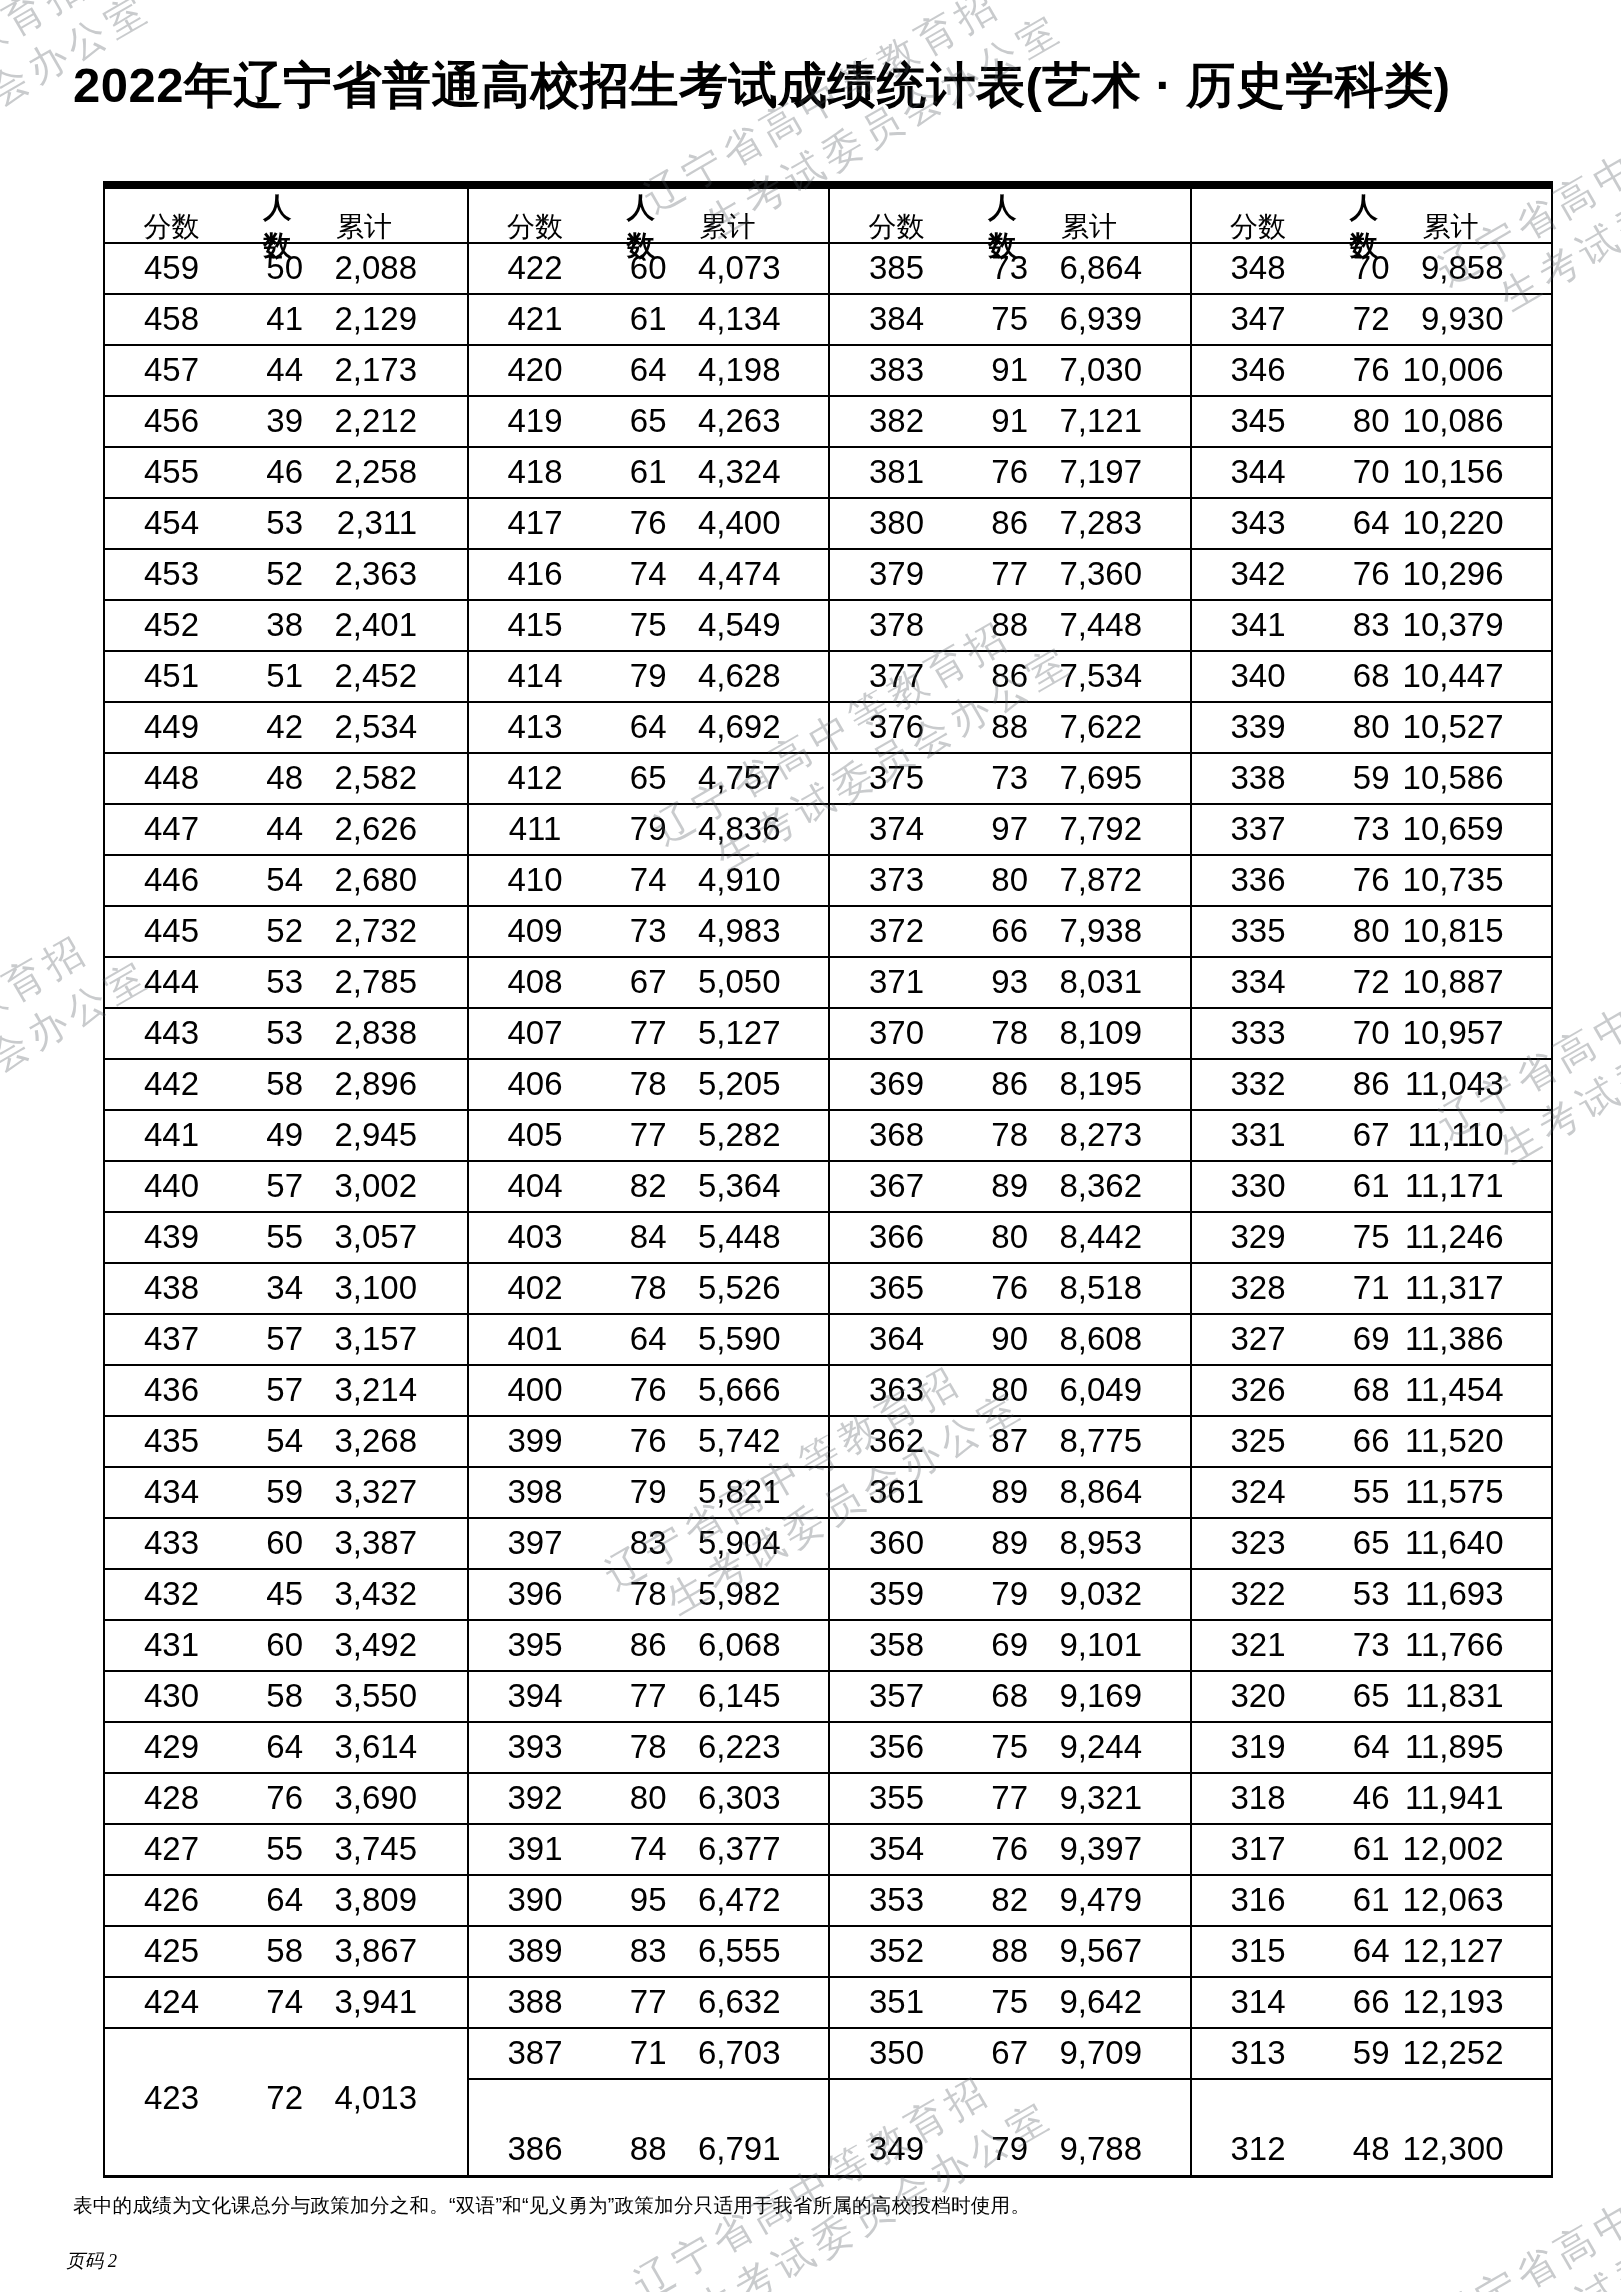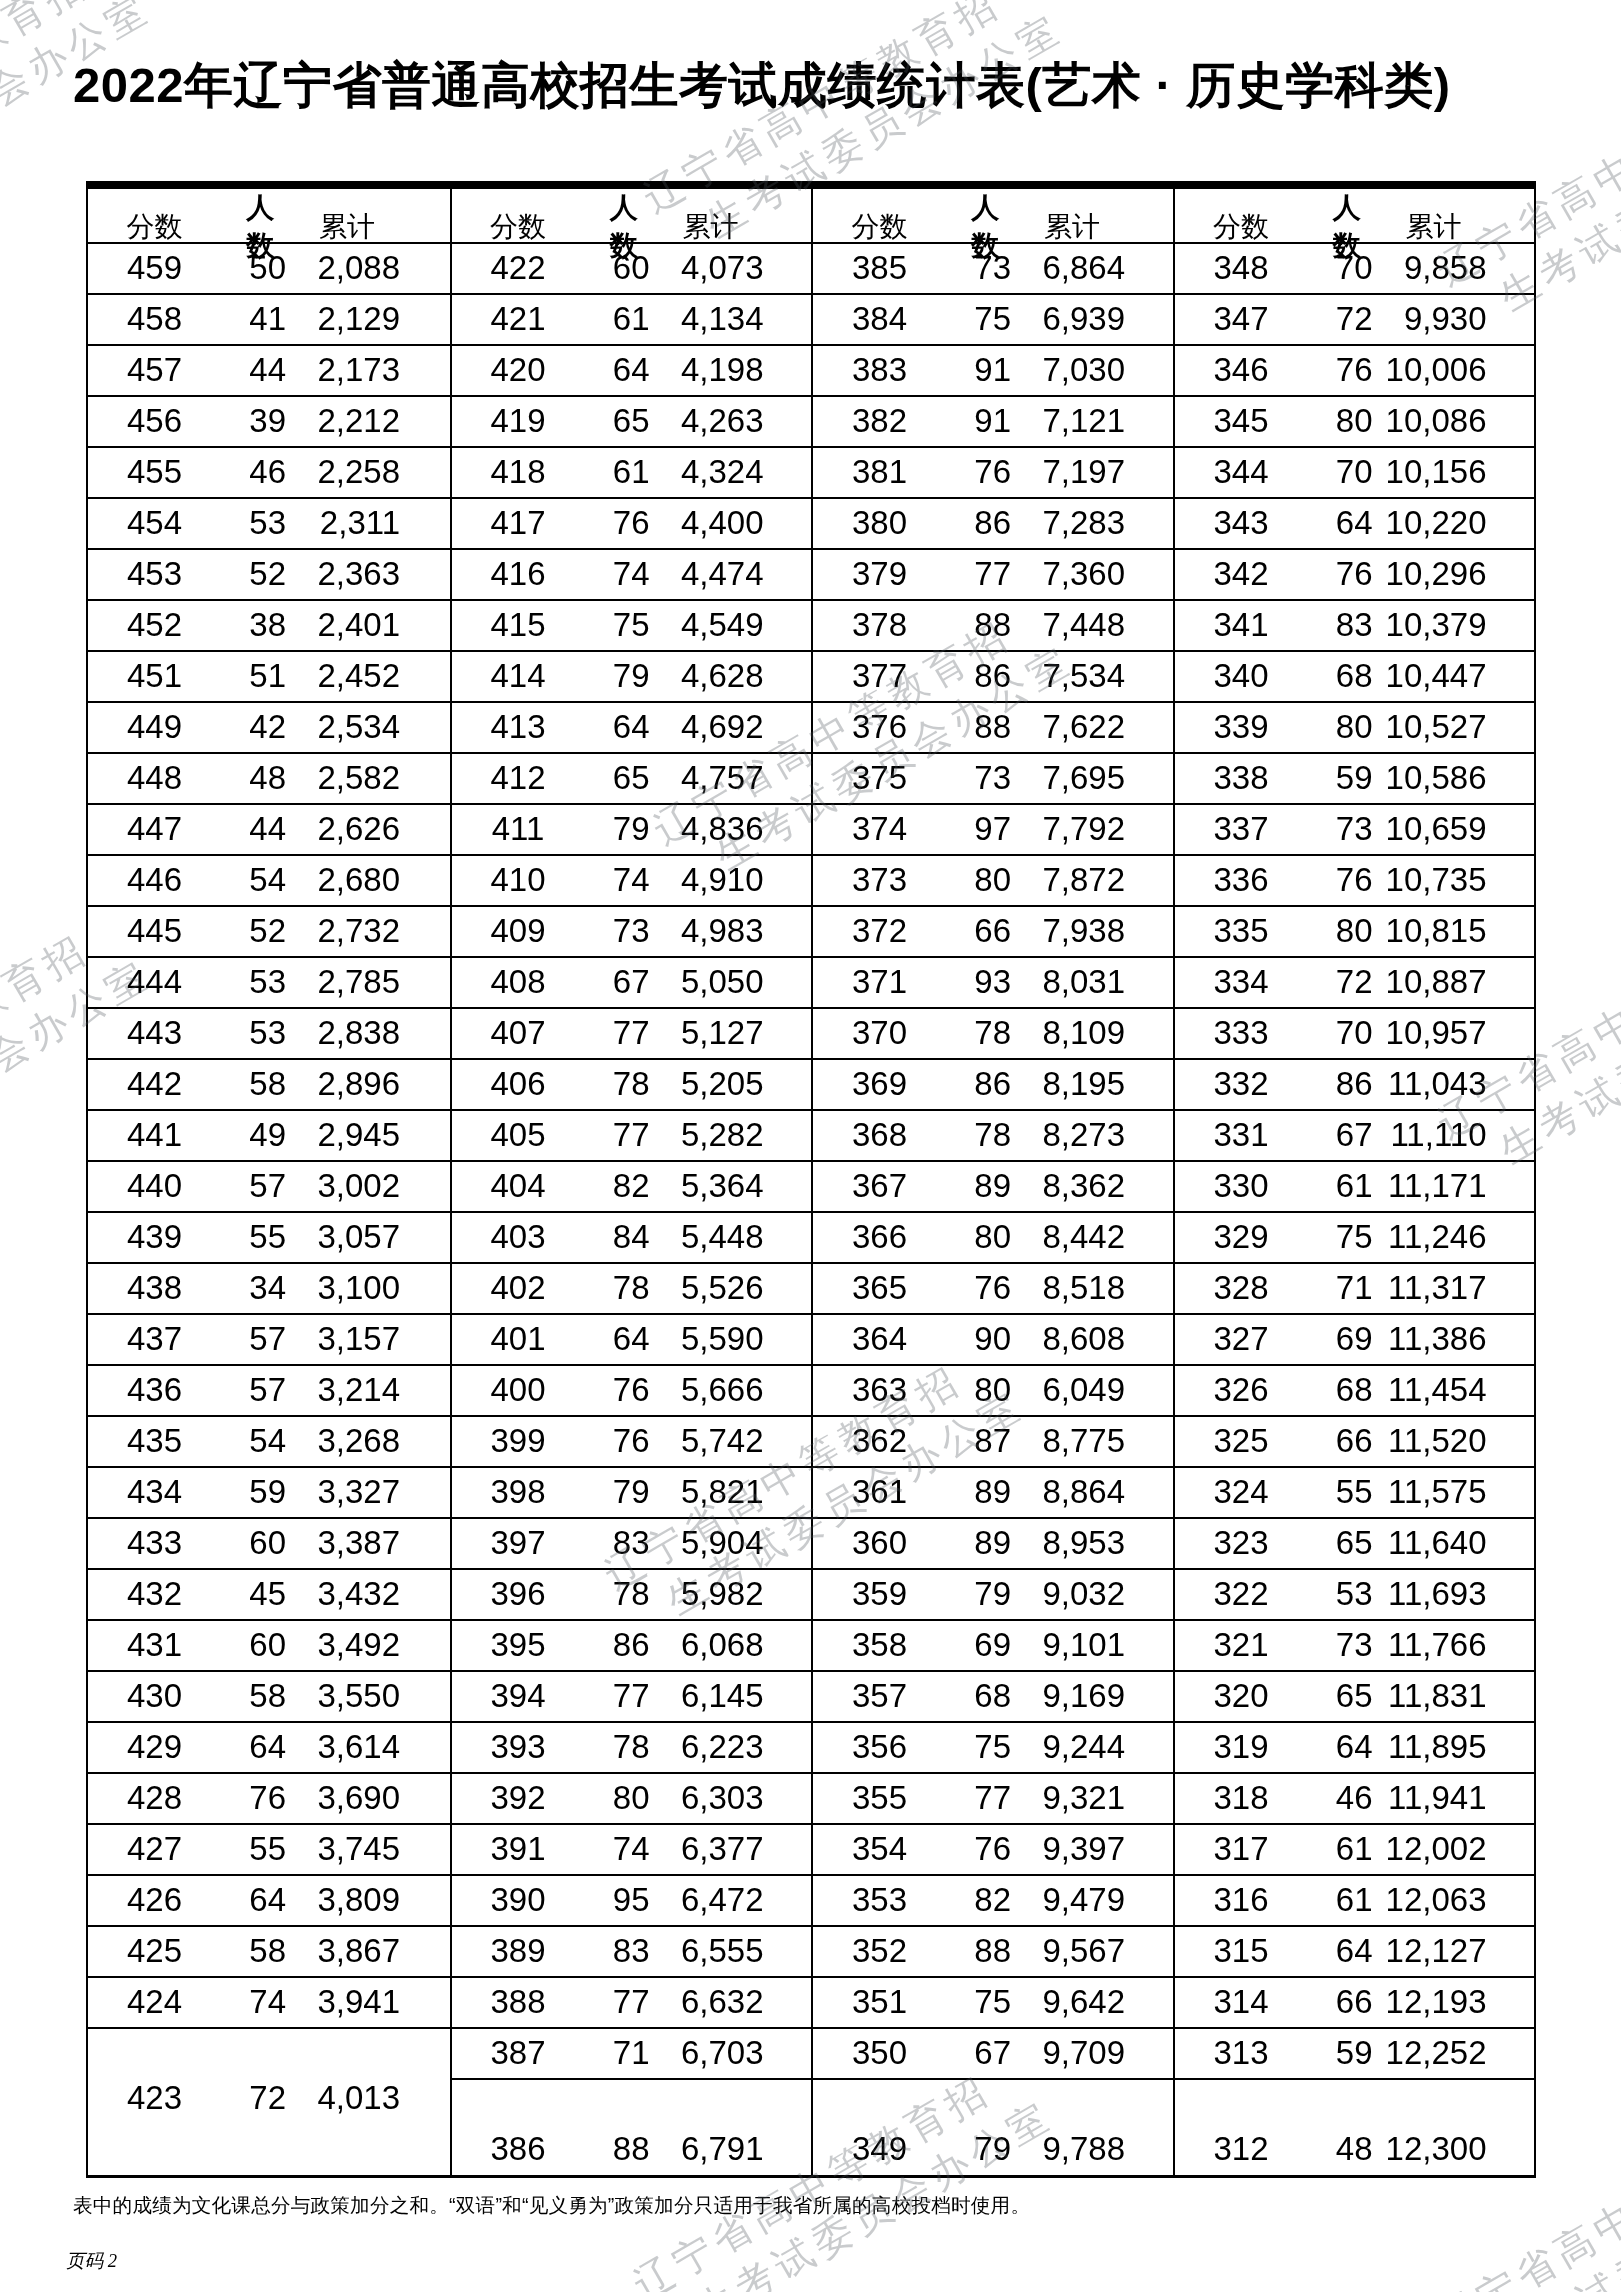--- a/index.html
+++ b/index.html
@@ -5,21 +5,21 @@
   html,body { margin:0; padding:0; background:#e8e8e8; }
   .page {
     position:relative; width:1621px; height:2293px; background:#ffffff;
     overflow:hidden; margin:0 auto; color:#000;
     font-family:"Liberation Sans","DejaVu Sans",sans-serif;
   }
   .title {
     position:absolute; left:73px; top:53px; font-size:49px; font-weight:700;
     white-space:nowrap; letter-spacing:0.5px; z-index:1;
   }
-  .tablebox { position:absolute; left:78px; top:181px; width:1450px; z-index:1;padding-left:8px; }
+  .tablebox { position:absolute; left:95px; top:181px; width:1450px; z-index:1;padding-left:8px; }
   .topbar { height:7.8px; background:#000; }
   .grid {
     display:grid; grid-template-columns:1fr 1fr 1fr 1fr;
     border-left:2px solid #000; border-right:2px solid #000; border-bottom:3.9px solid #000;
   }
   .group { min-width:0; }
   .group + .group { border-left:2.9px solid #000; }
   .hrow, .row {
     display:grid; grid-template-columns:133px 65px 116px 1fr;
     align-items:center; box-sizing:border-box;

